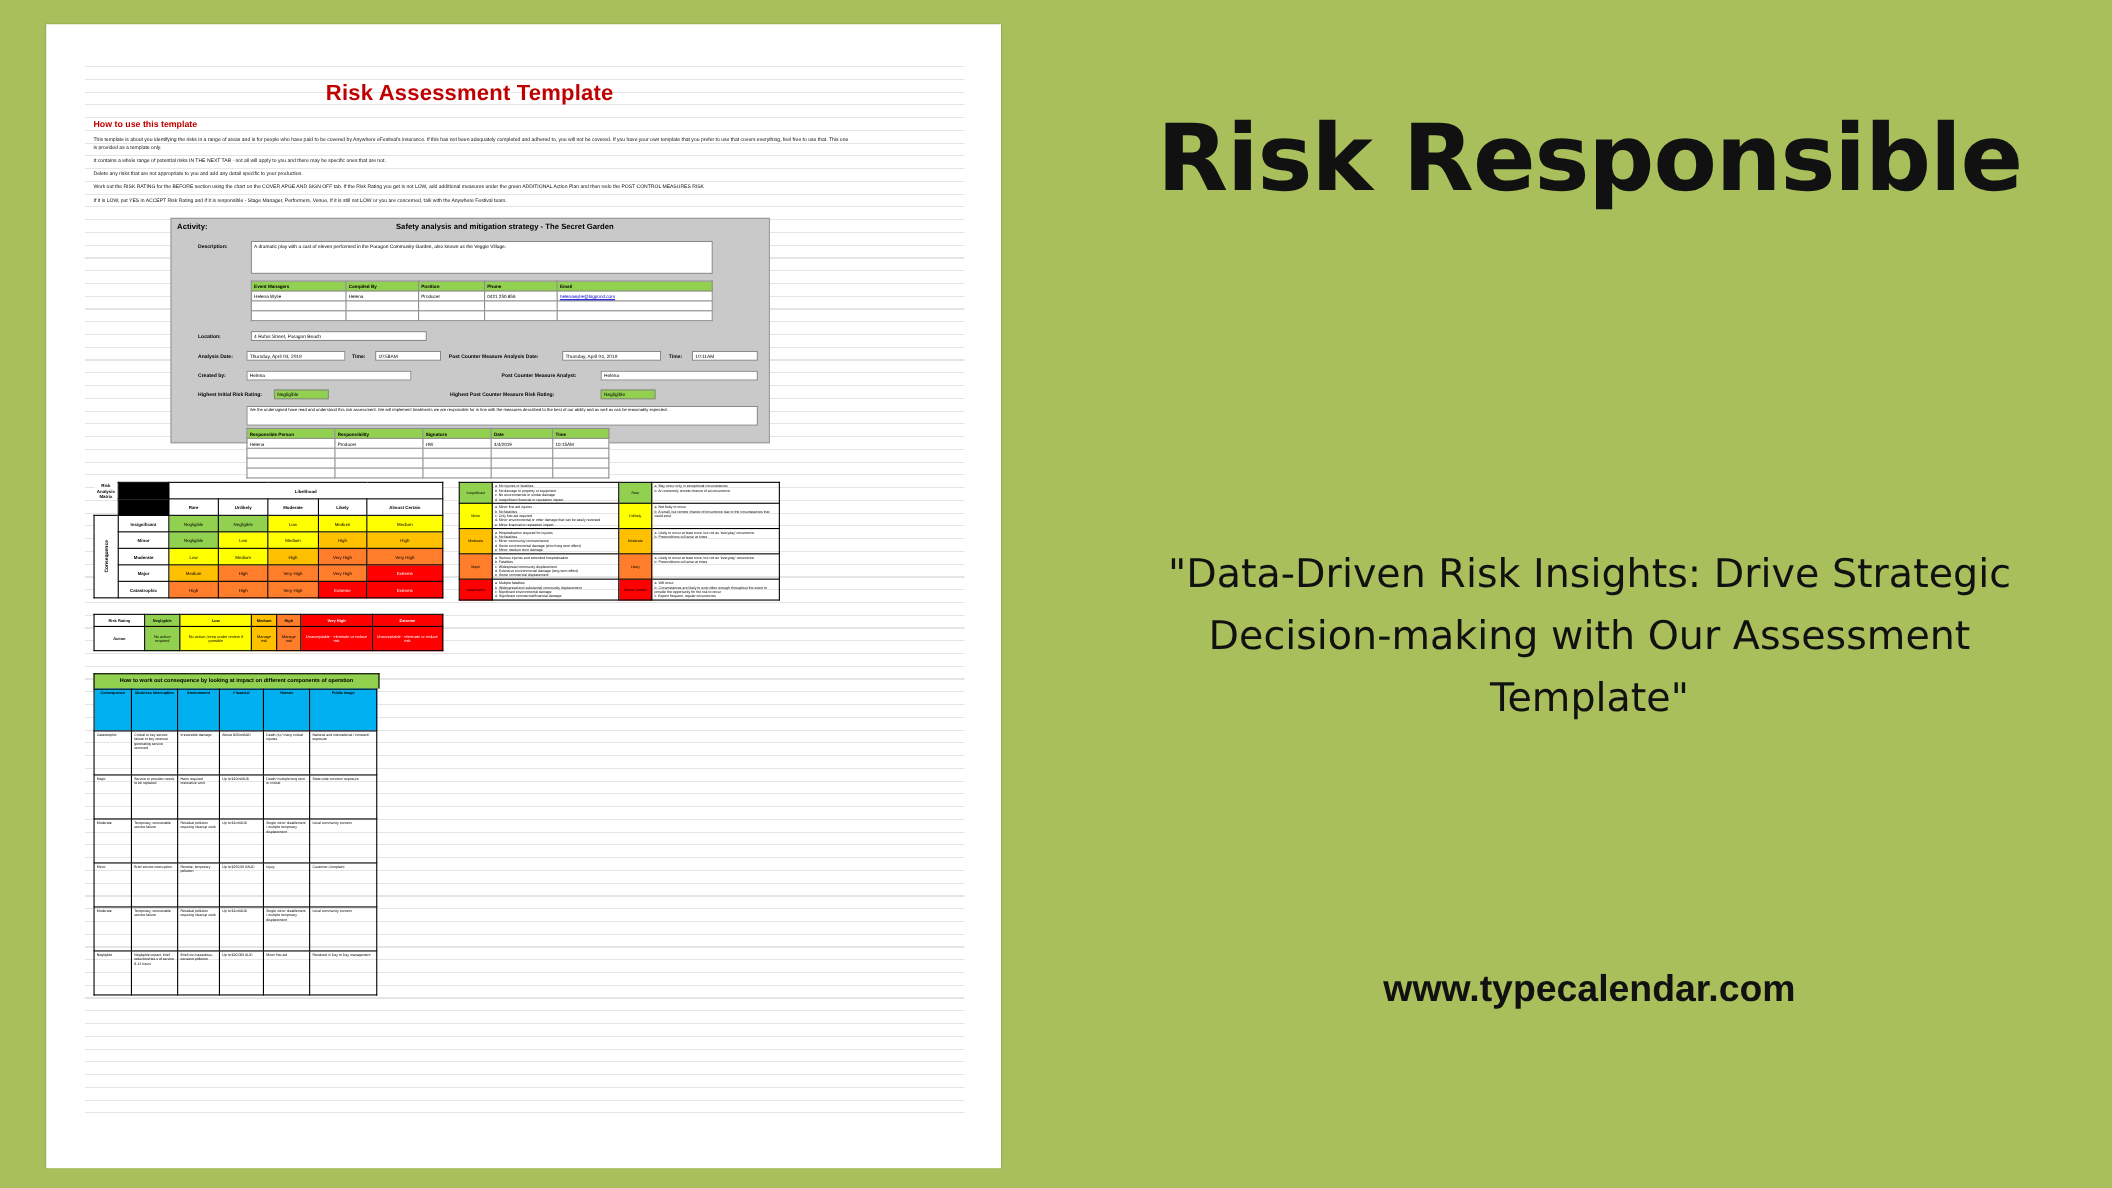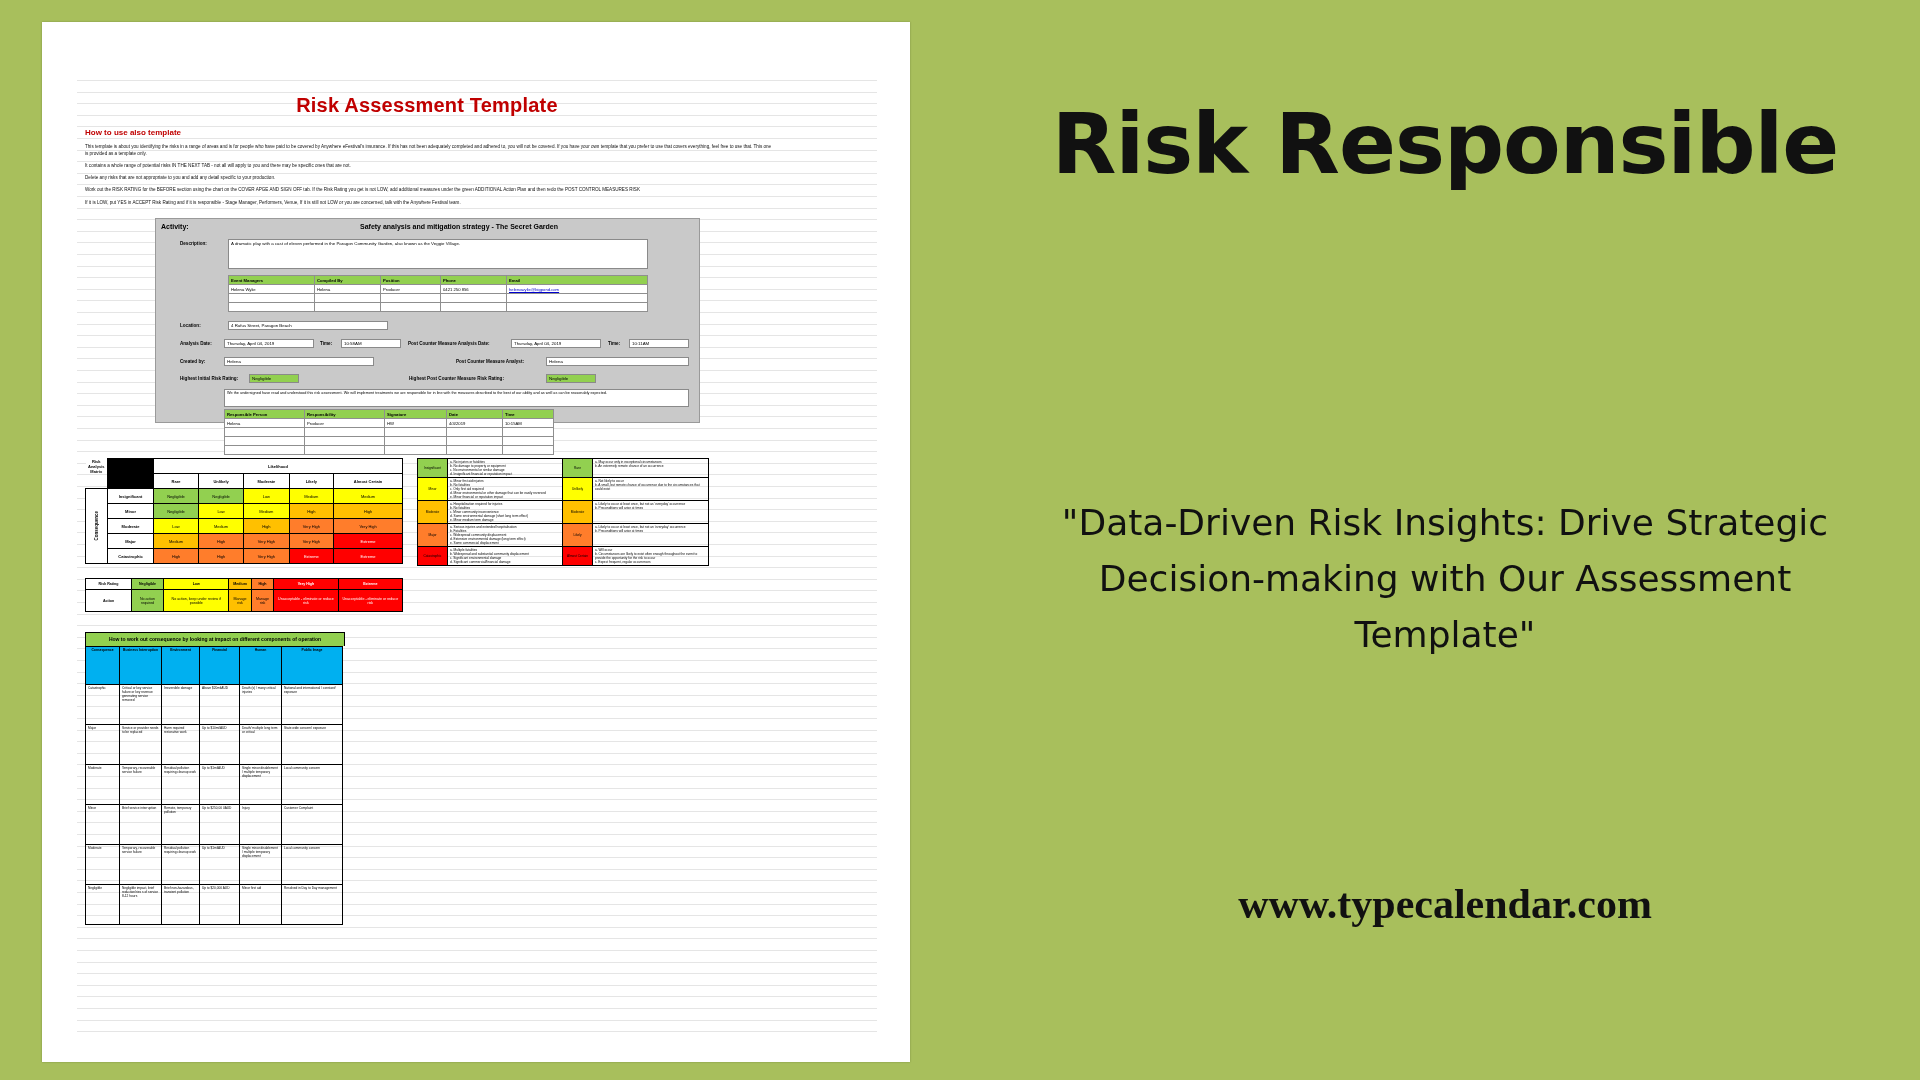--- a/index.html
+++ b/index.html
@@ -12,21 +12,21 @@
     position:relative;
   }
   
   #doc-panel {
     position:absolute; left:42px; top:22px; width:868px; height:1040px;
     background:#ffffff; box-shadow:0 0 2px rgba(0,0,0,.25);
   }
   #doc-inner {
     position:absolute; left:35px; top:38px; width:800px; height:960px;
     background:#ffffff; overflow:hidden;
-    font-size:5px; color:#000;margin-top:20px;
+    font-size:5px; color:#000;
   }
   
   .grid-bg {
     position:absolute; inset:0;
     background-image:
       repeating-linear-gradient(to bottom, rgba(0,0,0,0.10) 0 1px, transparent 1px 11.6px);
   }
   .title-main {
     position:absolute; left:0; top:14px; width:700px; text-align:center;
     color:#c00000; font-weight:bold; font-size:20px; letter-spacing:.2px;
@@ -111,33 +111,33 @@
     font-size:84px; font-weight:bold; color:#111; letter-spacing:-1px;
     font-family:"DejaVu Sans", sans-serif;
   }
   .right-sub {
     position:absolute; left:1030px; top:495px; width:830px; text-align:center;
     font-size:36px; color:#111; line-height:1.55;
     font-family:"DejaVu Sans", sans-serif;
   }
   .right-url {
     position:absolute; left:1030px; top:880px; width:830px; text-align:center;
-    font-size:42px; color:#111; font-weight:bold;
-    font-family:Liberation Serif, serif;
+    font-size:34px; color:#111; font-weight:bold;
+    font-family:Liberation Sans, sans-serif;
   }
 </style>
 </head>
 <body>
 
 <div id="doc-panel">
   <div id="doc-inner">
     <div class="grid-bg"></div>
 
     <div class="title-main">Risk Assessment Template</div>
-    <div class="howto">How to use also template</div>
+    <div class="howto">How to use this template</div>
 
     <div class="intro">
       <p>This template is about you identifying the risks in a range of areas and is for people who have paid to be covered by Anywhere eFestival's insurance. If this has not been adequately completed and adhered to, you will not be covered. If you have your own template that you prefer to use that covers everything, feel free to use that. This one is provided as a template only.</p>
       <p>It contains a whole range of potential risks IN THE NEXT TAB - not all will apply to you and there may be specific ones that are not.</p>
       <p>Delete any risks that are not appropriate to you and add any detail specific to your production.</p>
       <p>Work out the RISK RATING for the BEFORE section using the chart on the COVER APGE AND SIGN OFF tab. If the Risk Rating you get is not LOW, add additional measures under the green ADDITIONAL Action Plan and then redo the POST CONTROL MEASURES RISK</p>
       <p>If it is LOW, put YES in ACCEPT Risk Rating and if it is responsible - Stage Manager, Performers, Venue, If it is still not LOW or you are concerned, talk with the Anywhere Festival team.</p>
     </div>
 
     <div class="activity-block">

